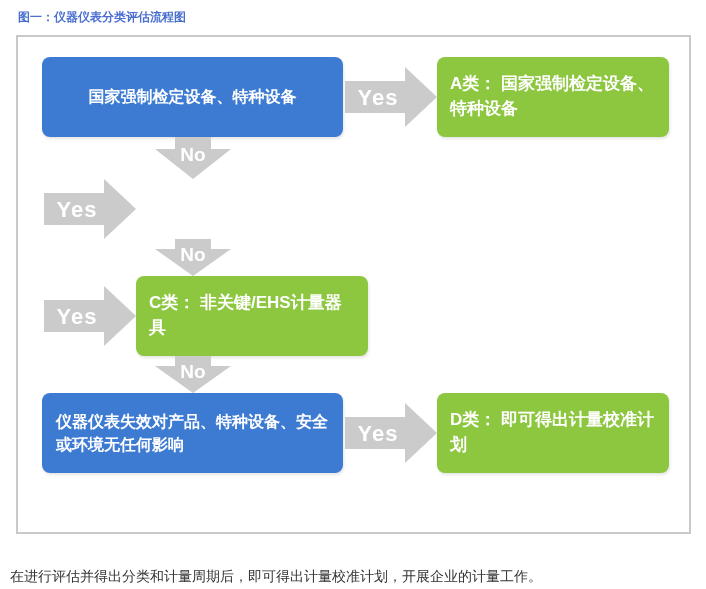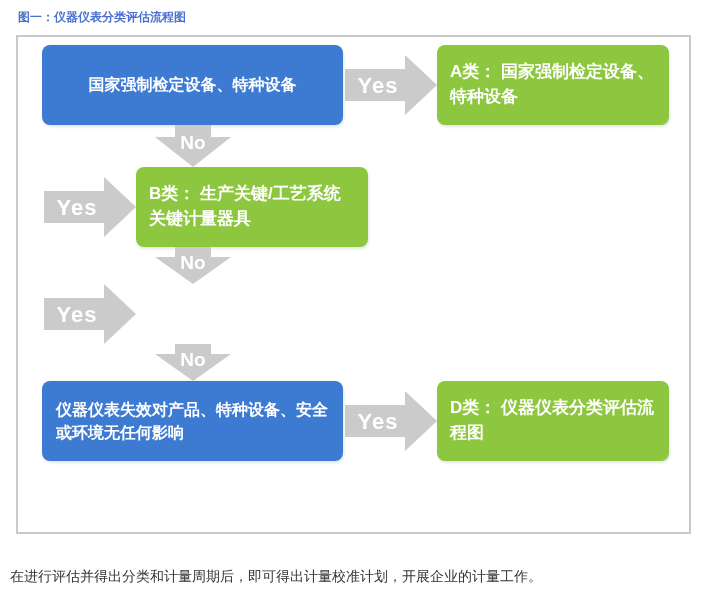--- a/index.html
+++ b/index.html
@@ -12,21 +12,21 @@
     width:706px;height:589px;overflow:hidden;position:relative;
     font-family:"Liberation Sans","DejaVu Sans",sans-serif;
   }
   .fig-title{
     margin:9px 0 0 18px;
     font-size:12px;font-weight:bold;color:var(--title);
   }
   .frame{
     margin:9px 0 0 16px;width:675px;height:499px;
     border:2px solid var(--border);background:#ffffff;
-    padding:8px 0 0 24px;
+    padding:20px 0 0 24px;
   }
   .flow-row{display:flex;align-items:center;}
   .cond-box{
     width:301px;min-height:80px;background:var(--blue);color:#ffffff;
     border-radius:8px;display:flex;align-items:center;
     padding:10px 14px;font-size:16px;font-weight:bold;line-height:1.45;
     box-shadow:1px 2px 3px rgba(0,0,0,0.10);
   }
   .cond-box.center{justify-content:center;text-align:center;}
   .yes-cell{width:94px;display:flex;align-items:flex-start;justify-content:flex-start;}
@@ -78,52 +78,52 @@
     </svg>
   </div>
 
   <div class="flow-row">
     <div class="yes-cell">
       <svg width="92" height="60" viewBox="0 0 92 60">
         <polygon points="0,14 60,14 60,0 92,30 60,60 60,46 0,46"></polygon>
         <text class="yes-text" x="33" y="38">Yes</text>
       </svg>
     </div>
-    <div class="result-box">B类： 生产关键/工艺系统关键计量器具</div>
   </div>
 
   <div class="no-gap g2">
     <svg width="76" height="37" viewBox="0 0 76 37">
       <polygon points="20,0 56,0 56,10 76,10 38,37 0,10 20,10"></polygon>
       <text class="no-text" x="38" y="22">No</text>
     </svg>
   </div>
 
   <div class="flow-row">
     <div class="yes-cell">
       <svg width="92" height="60" viewBox="0 0 92 60">
         <polygon points="0,14 60,14 60,0 92,30 60,60 60,46 0,46"></polygon>
         <text class="yes-text" x="33" y="38">Yes</text>
       </svg>
     </div>
+    <div class="result-box">C类： 非关键/EHS计量器具</div>
   </div>
 
   <div class="no-gap g3">
     <svg width="76" height="37" viewBox="0 0 76 37">
       <polygon points="20,0 56,0 56,10 76,10 38,37 0,10 20,10"></polygon>
       <text class="no-text" x="38" y="22">No</text>
     </svg>
   </div>
 
   <div class="flow-row">
     <div class="cond-box">仪器仪表失效对产品、特种设备、安全或环境无任何影响</div>
     <div class="yes-cell">
       <svg width="92" height="60" viewBox="0 0 92 60">
         <polygon points="0,14 60,14 60,0 92,30 60,60 60,46 0,46"></polygon>
         <text class="yes-text" x="33" y="38">Yes</text>
       </svg>
     </div>
-    <div class="result-box">D类： 仪器仪表分类评估流程图</div>
+    <div class="result-box">D类： 即可得出计量校准计划</div>
   </div>
 
 </div>
 
 <div class="footer-note">在进行评估并得出分类和计量周期后，即可得出计量校准计划，开展企业的计量工作。</div>
 
 </body></html>

